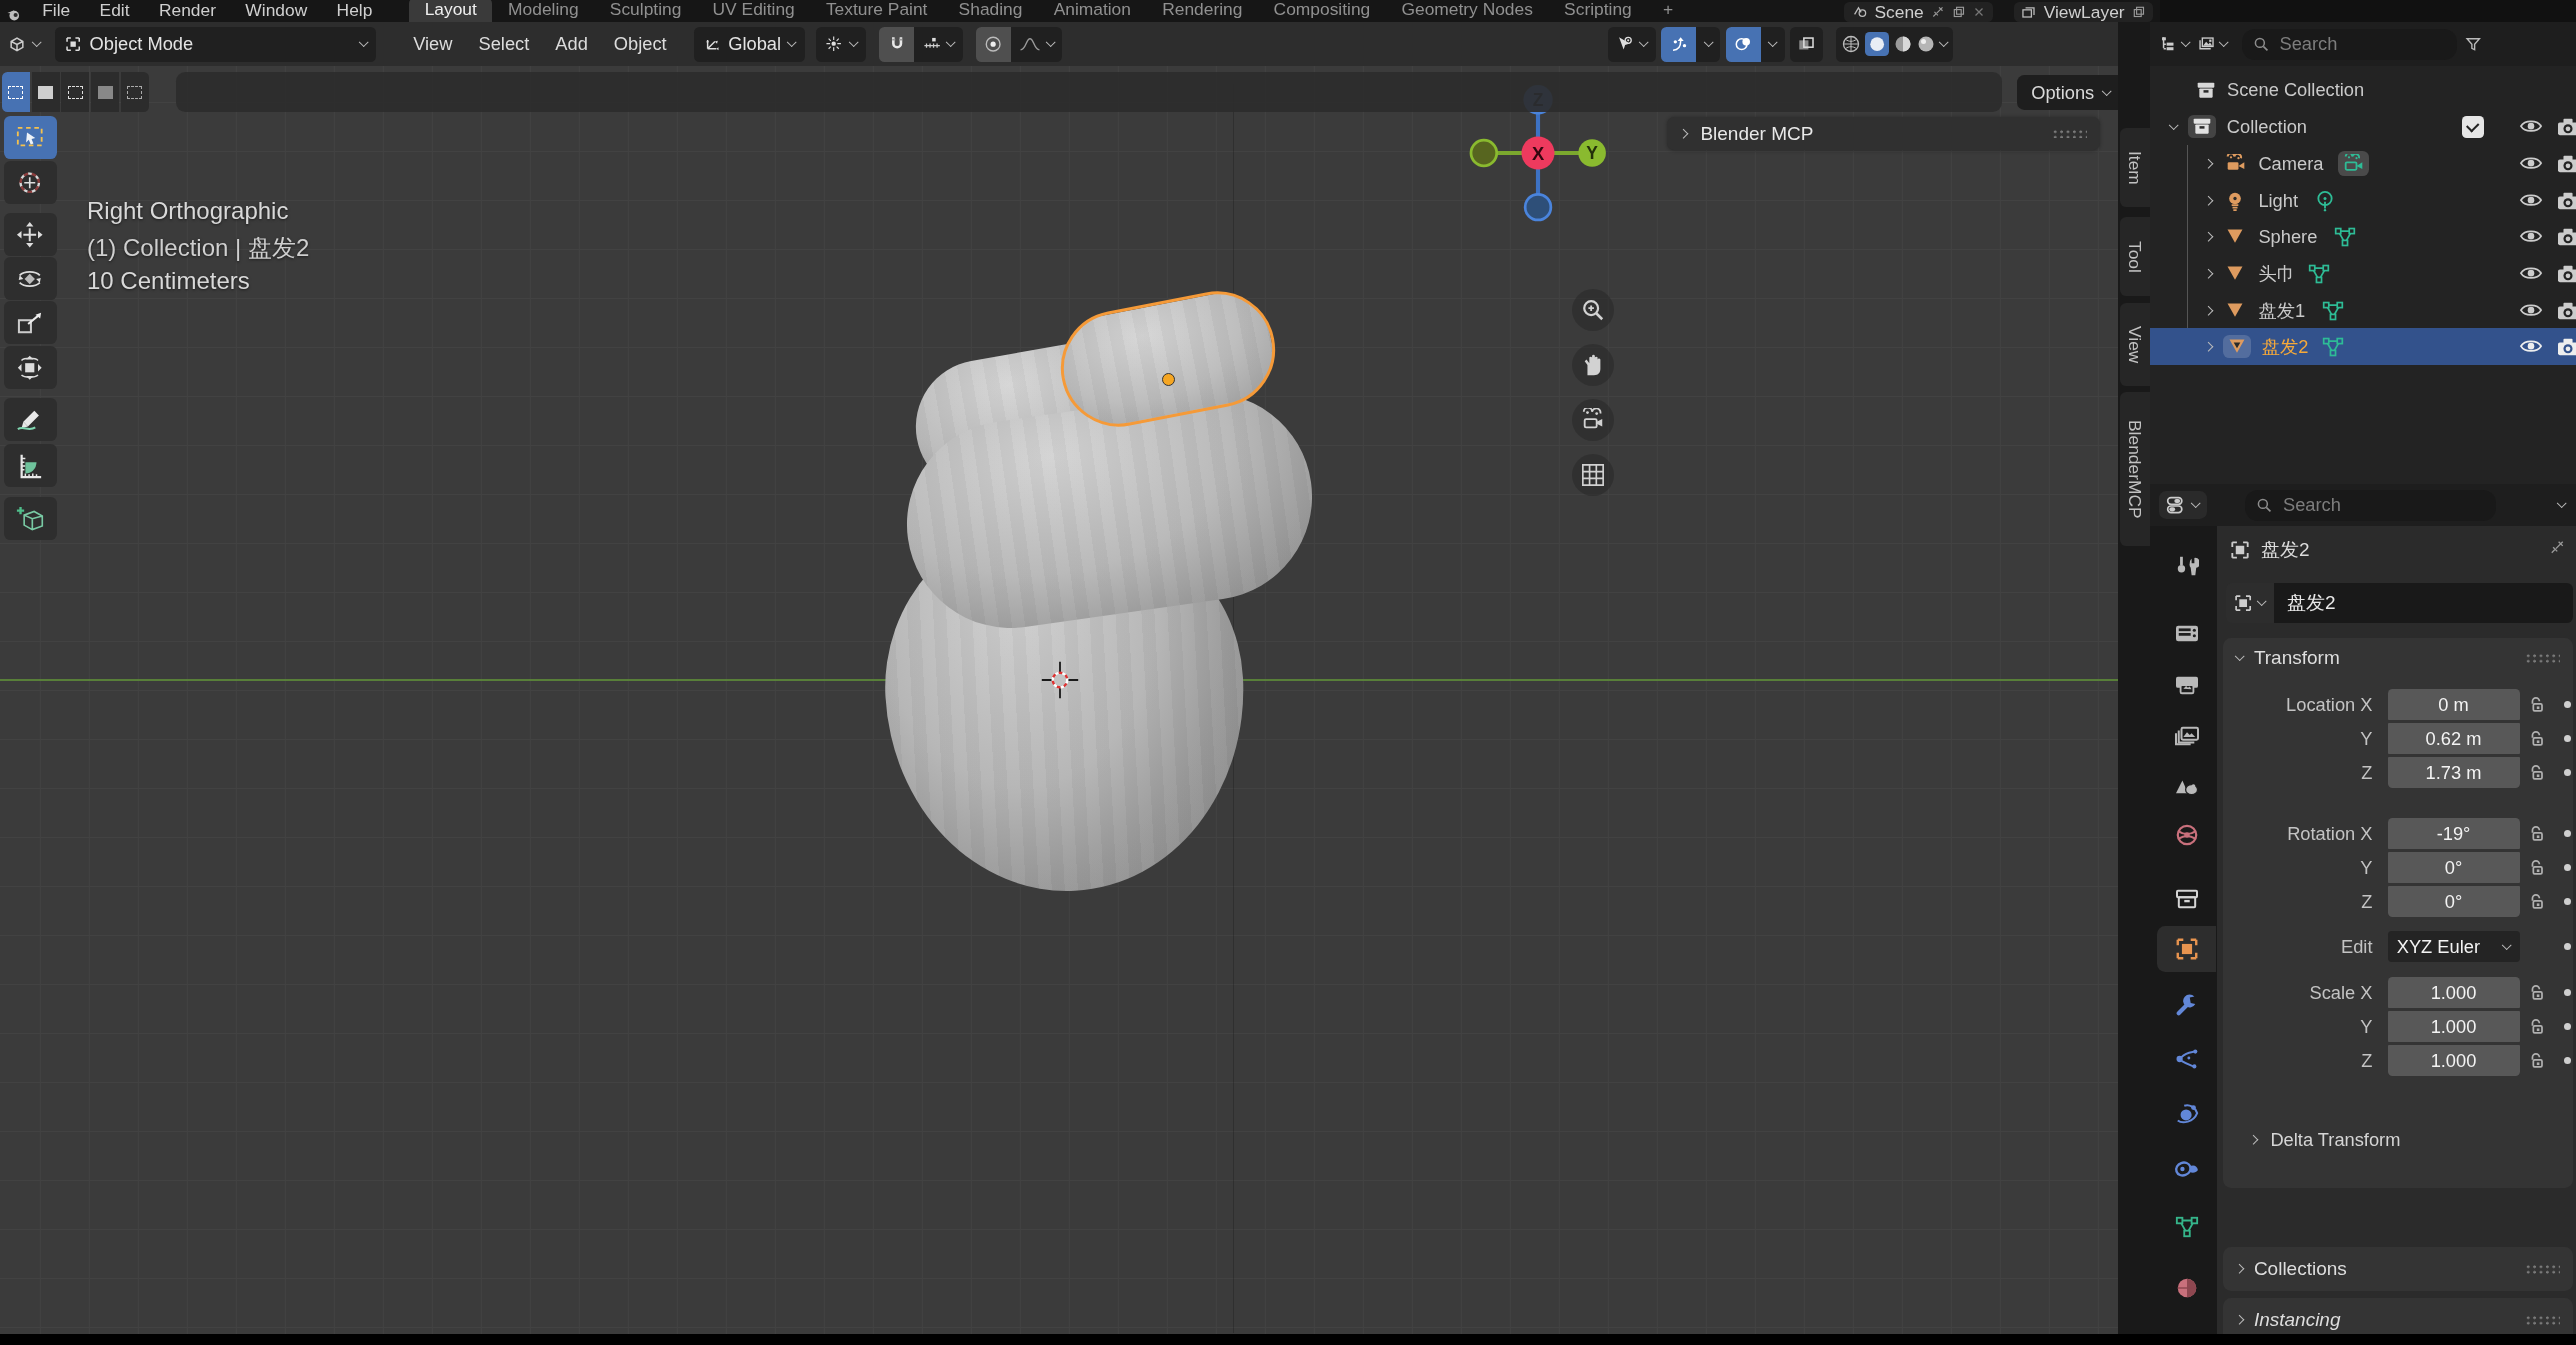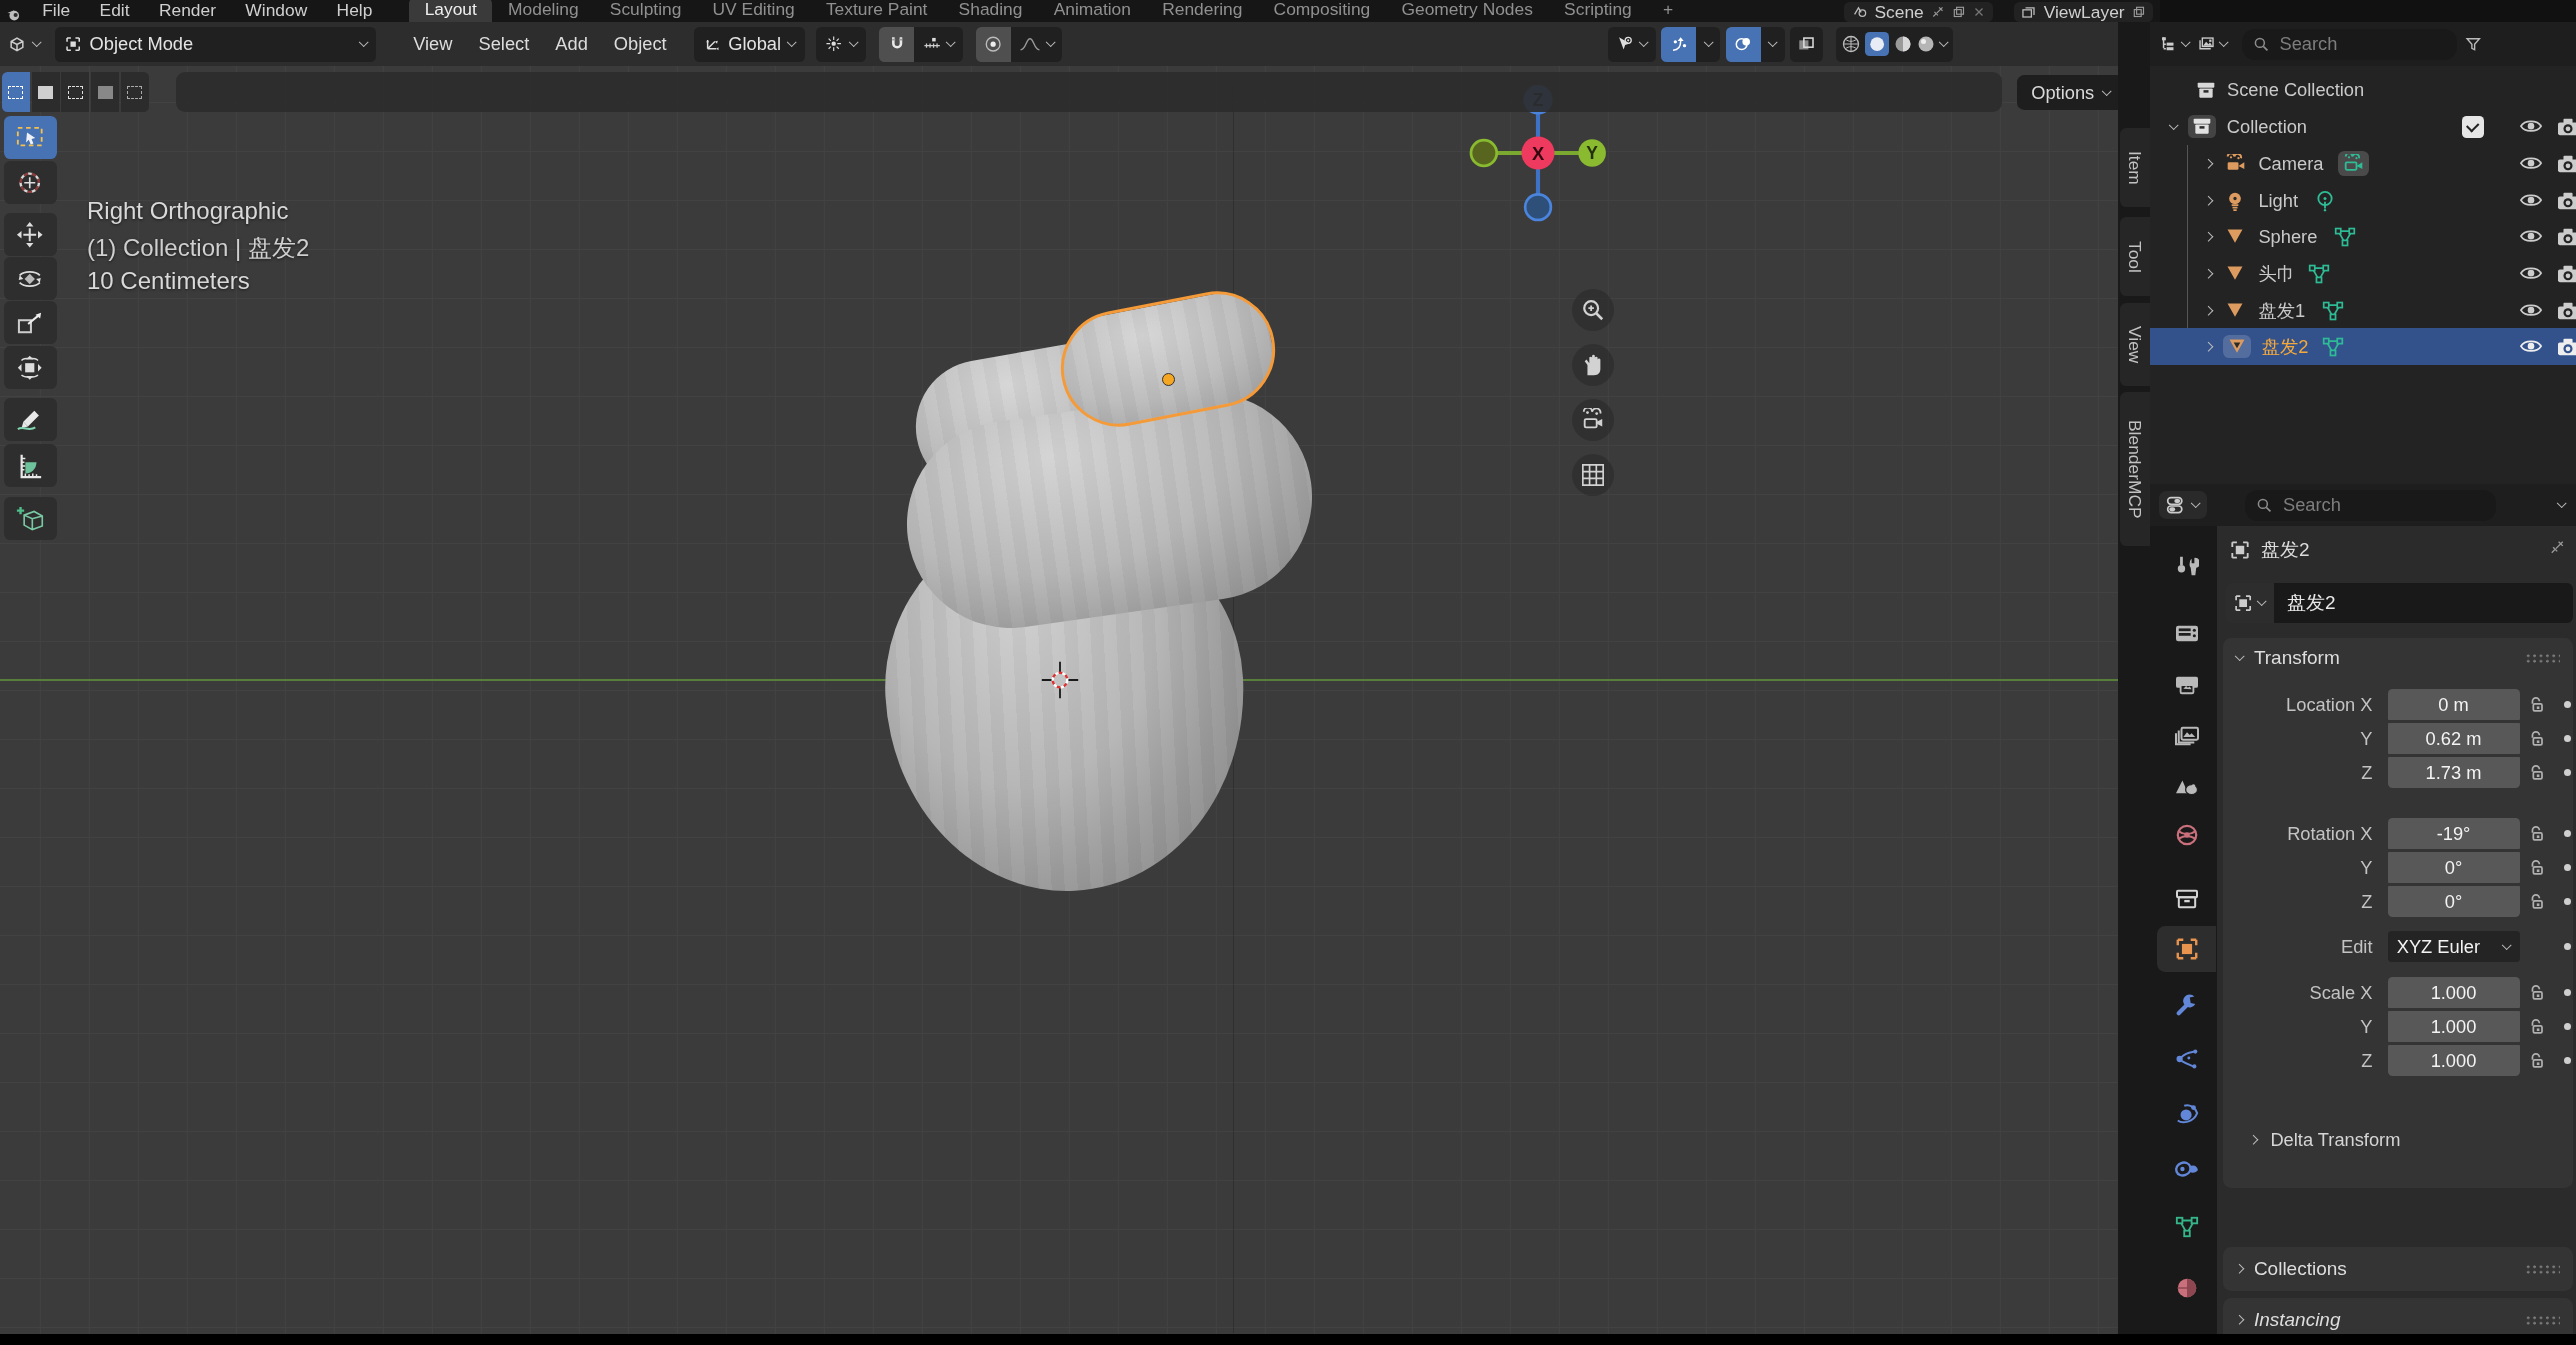--- a/index.html
+++ b/index.html
@@ -400,20 +400,25 @@
           <rect x="5" y="12" width="13" height="9" rx="1.5" fill="none" stroke="#d2d2d2" stroke-width="2"></rect>
           <path d="M18 17 l6 3 v-8 l-6 3Z" fill="#d2d2d2"></path>
         </svg>
     </div>
     <div class="abs navbtn" style="left:1572px;top:388px;">
       <svg width="24" height="24" viewBox="0 0 26 26">
           <path d="M2 2 h22 v22 h-22Z M2 9.3 h22 M2 16.6 h22 M9.3 2 v22 M16.6 2 v22" fill="none" stroke="#d2d2d2" stroke-width="1.8"></path>
         </svg>
     </div>
 
+    <div id="mcp" class="abs">
+      <span class="chev sm r"></span>
+      <span>Blender MCP</span>
+      <span class="dots"></span>
+    </div>
   </div>
 
   <div id="toolsettings-strip" class="abs"></div>
   <div class="abs selmode">
     <div>
         <span class="smico" style="border-color:#fff;"></span>
       </div>
     <div>
         <span class="smico f"></span>
       </div>

